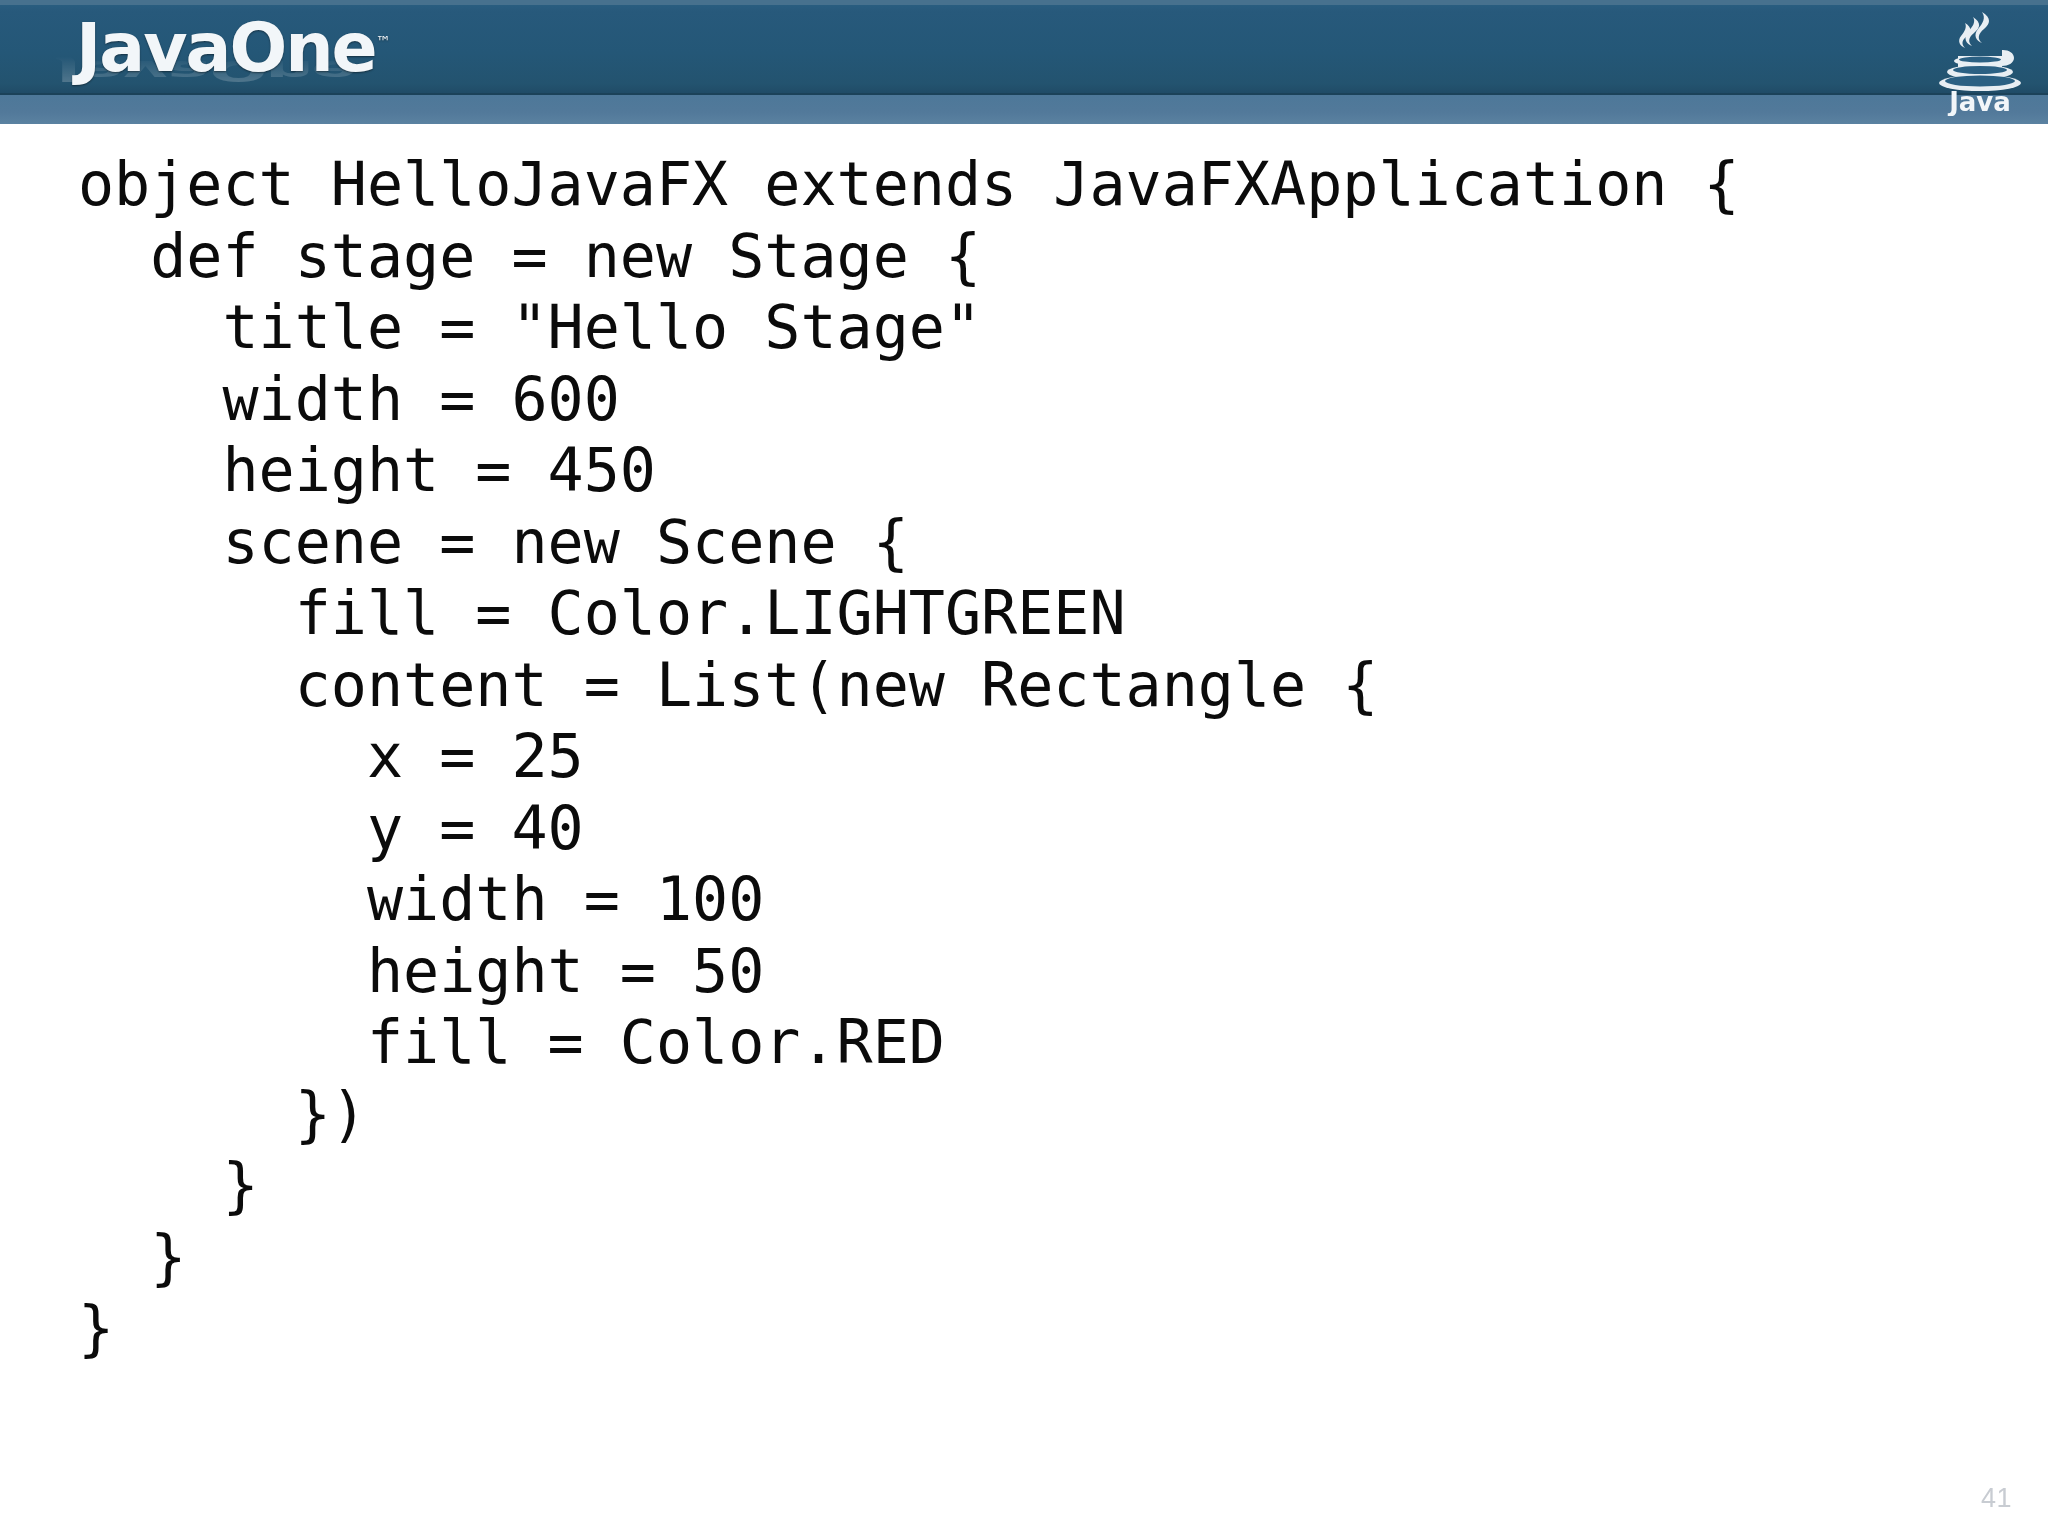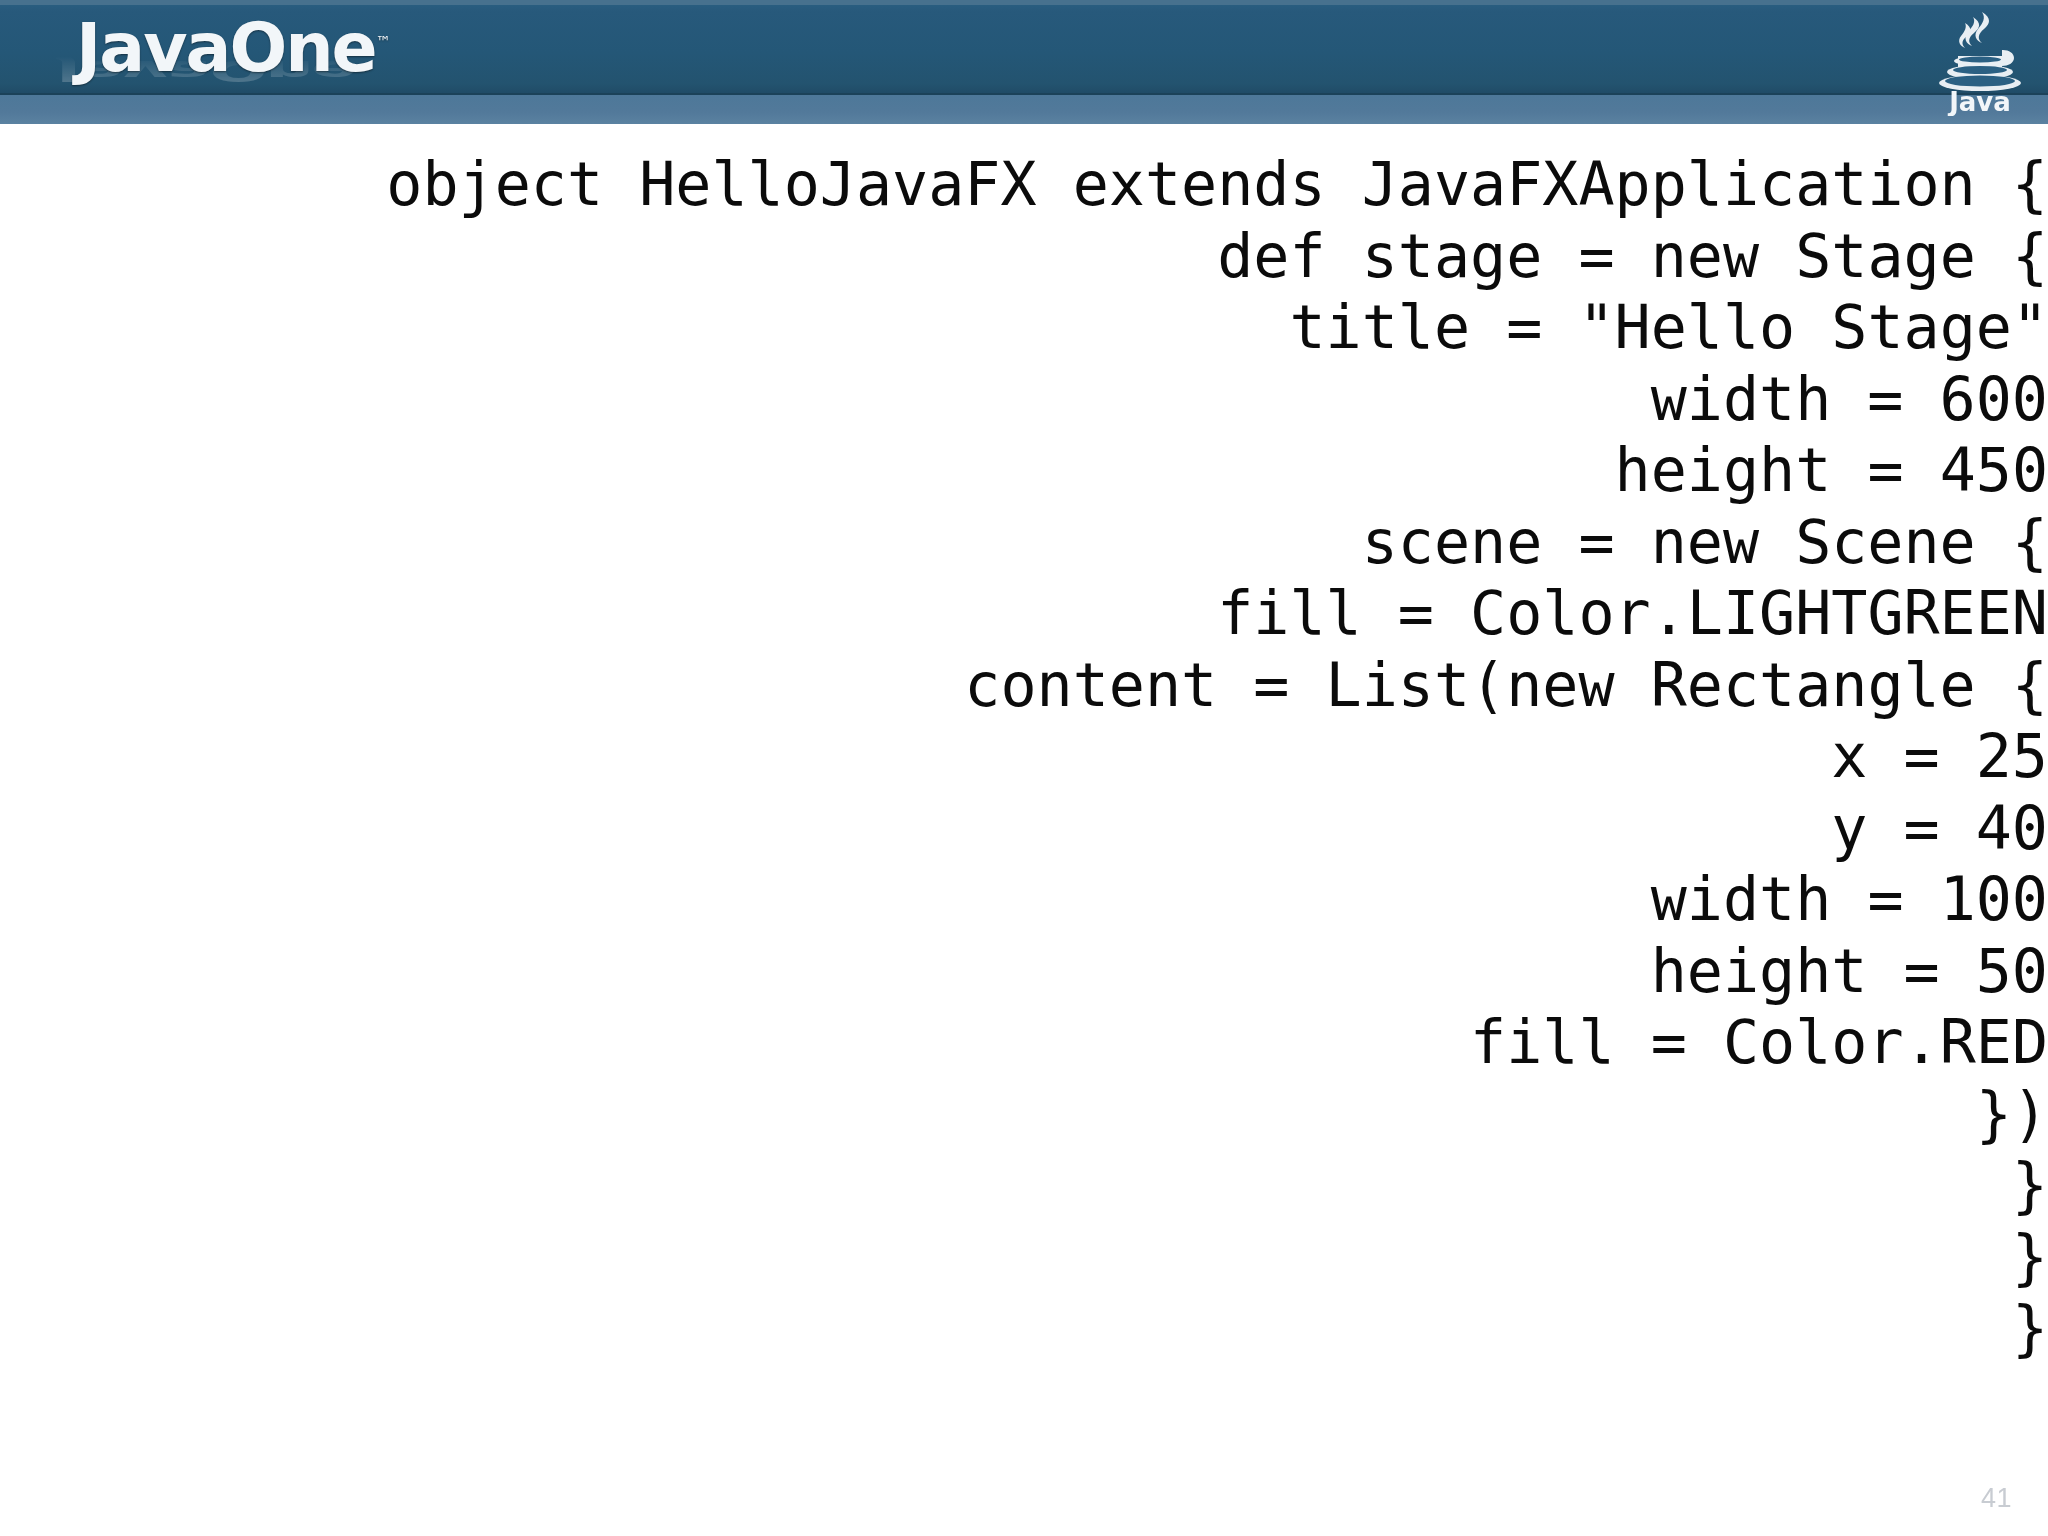--- a/index.html
+++ b/index.html
@@ -121,21 +121,20 @@
   }
   .java-logo svg { display: block; }
 
   
   .code-area {
     position: absolute;
     left: 0;
     top: 124px;
     width: 2048px;
     height: 1412px;
-    text-align: right;
   }
   pre.code {
     margin: 0;
     padding: 25px 0 0 78px;
     font-family: "DejaVu Sans Mono", "Liberation Mono", monospace;
     font-size: 60px;
     line-height: 71.5px;
     color: #0b0b0b;
     letter-spacing: 0px;
     white-space: pre;

